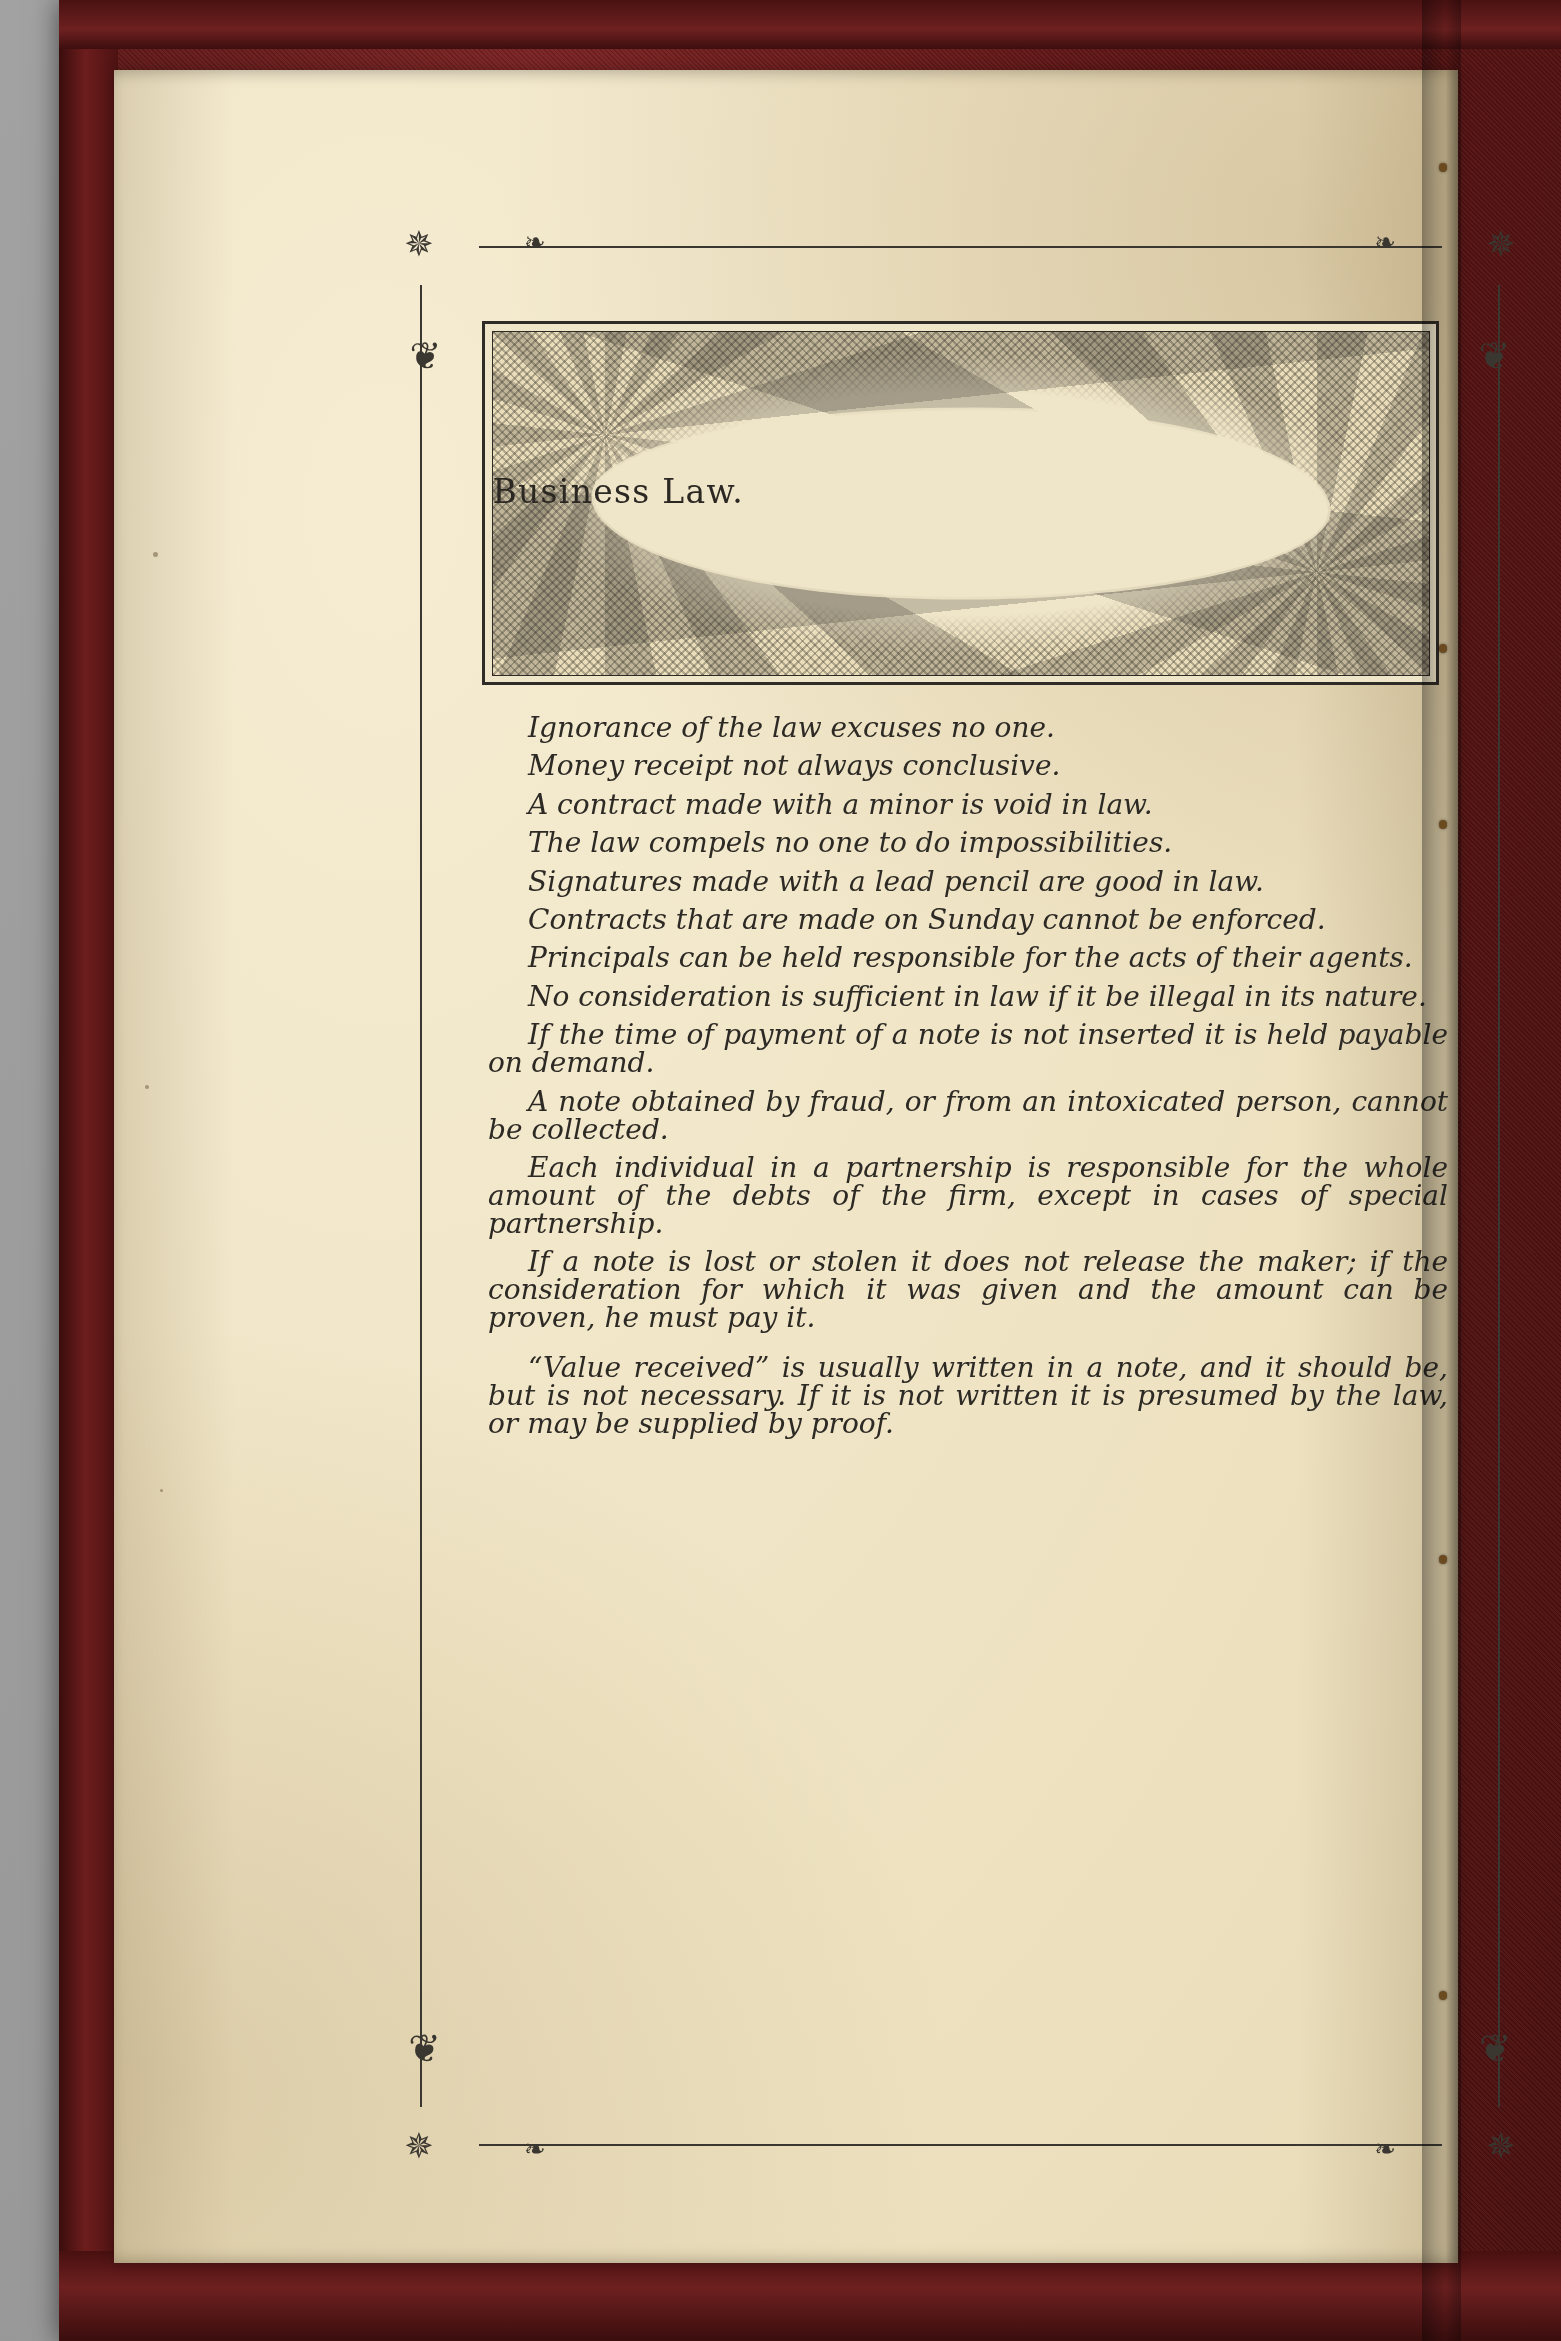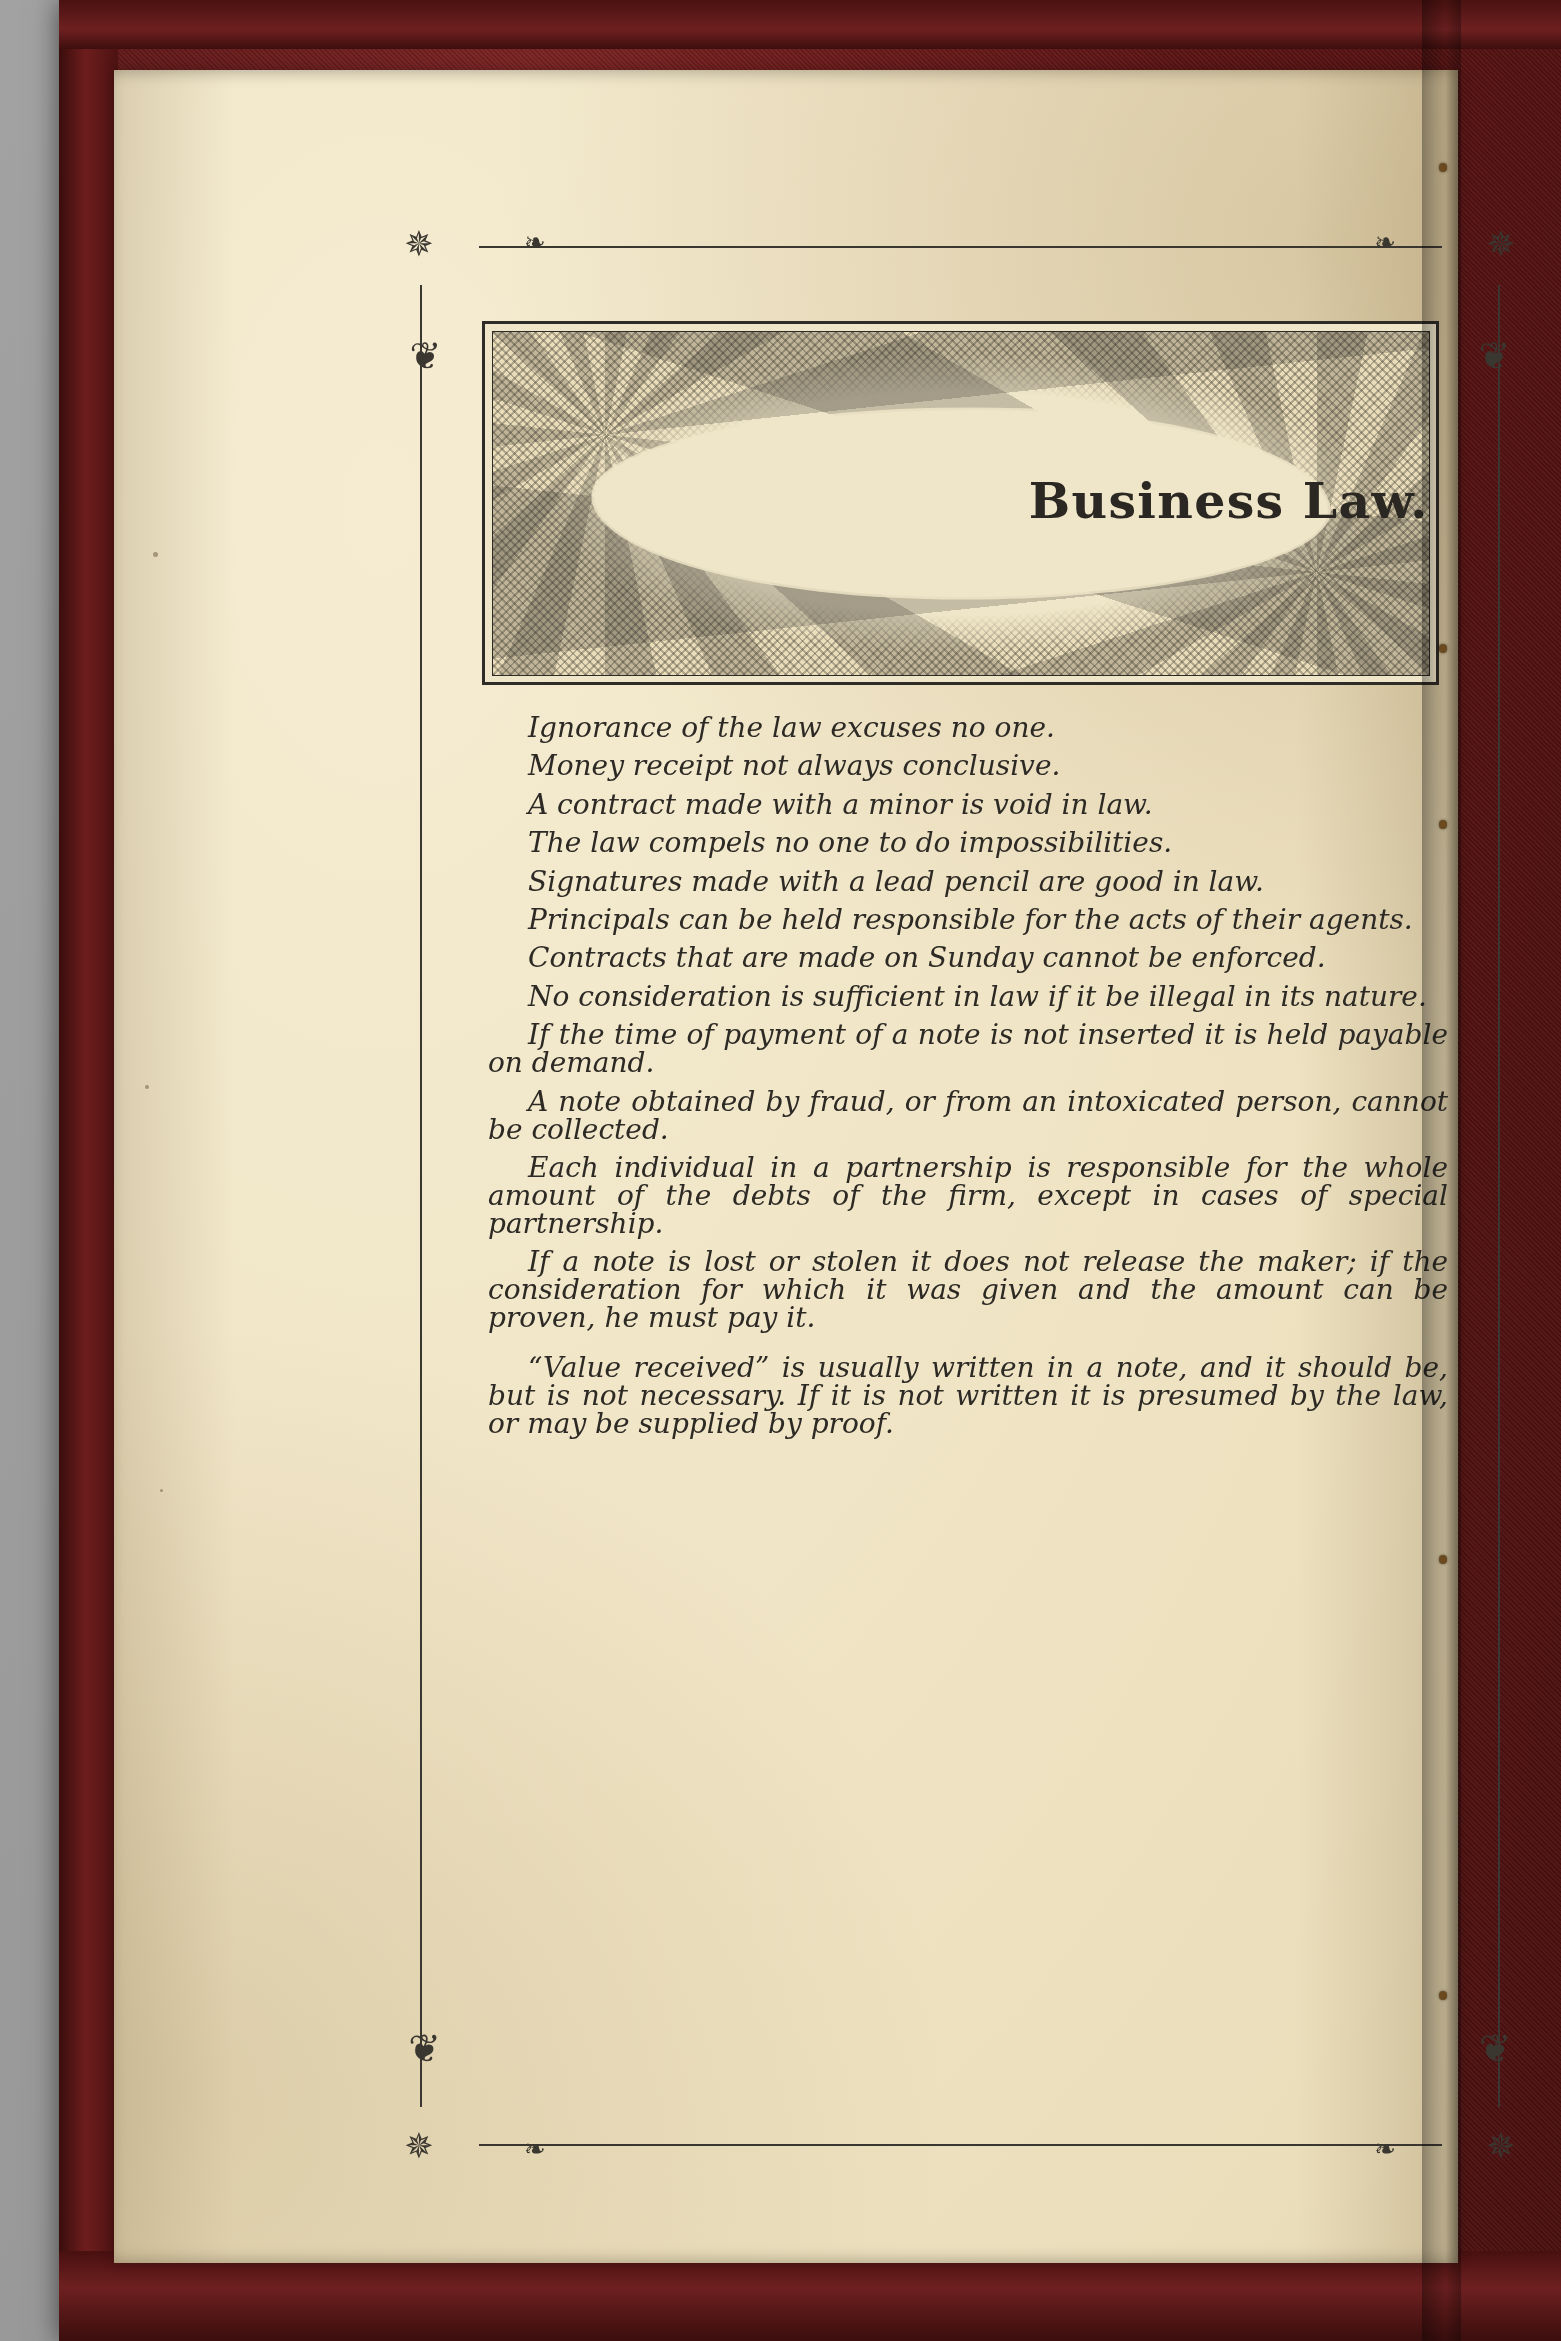--- a/index.html
+++ b/index.html
@@ -180,24 +180,24 @@
     width: calc(100% - 202px);
     height: calc(100% - 156px);
     background: #efe5c8;
     border-radius: 52% 48% 50% 50% / 46% 54% 46% 54%;
     box-shadow: 0 0 0 2.6px rgba(239,229,200,0.85);
   }
   .cartouche-title {
     position: absolute;
     left: 0; right: 0;
     top: 140px;
-    text-align: right;
+    text-align: left;
     font-family: "DejaVu Serif", serif;
-    font-weight: bold;
-    font-size: 49px;
+    font-weight: normal;
+    font-size: 33px;
     letter-spacing: 1.3px;
     color: #2b2722;
   }
 
   
   .body-text {
     position: absolute;
     left: 374px;
     top: 644px;
     width: 960px;
@@ -262,22 +262,22 @@
       <div class="cartouche-title">Business Law.</div>
     </div>
   </div>
 
   <div class="body-text">
     <p class="para single">Ignorance of the law excuses no one.</p>
     <p class="para single">Money receipt not always conclusive.</p>
     <p class="para single">A contract made with a minor is void in law.</p>
     <p class="para single">The law compels no one to do impossibilities.</p>
     <p class="para">Signatures made with a lead pencil are good in law.</p>
+    <p class="para">Contracts that are made on Sunday cannot be enforced.</p>
     <p class="para">Principals can be held responsible for the acts of their agents.</p>
-    <p class="para">Contracts that are made on Sunday cannot be enforced.</p>
     <p class="para">No consideration is sufficient in law if it be illegal in its nature.</p>
     <p class="para">If the time of payment of a note is not inserted it is held payable on demand.</p>
     <p class="para">A note obtained by fraud, or from an intoxicated person, cannot be collected.</p>
     <p class="para">Each individual in a partnership is responsible for the whole amount of the debts of the firm, except in cases of special partnership.</p>
     <p class="para">If a note is lost or stolen it does not release the maker; if the consideration for which it was given and the amount can be proven, he must pay it.</p>
     <p class="para last-block">“Value received” is usually written in a note, and it should be, but is not necessary.  If it is not written it is presumed by the law, or may be supplied by proof.</p>
   </div>
 
   <div class="speck" style="left:39px; top:482px; width:4.6px; height:4.6px;"></div>
   <div class="speck" style="left:31px; top:1015px; width:3.9px; height:3.9px;"></div>

